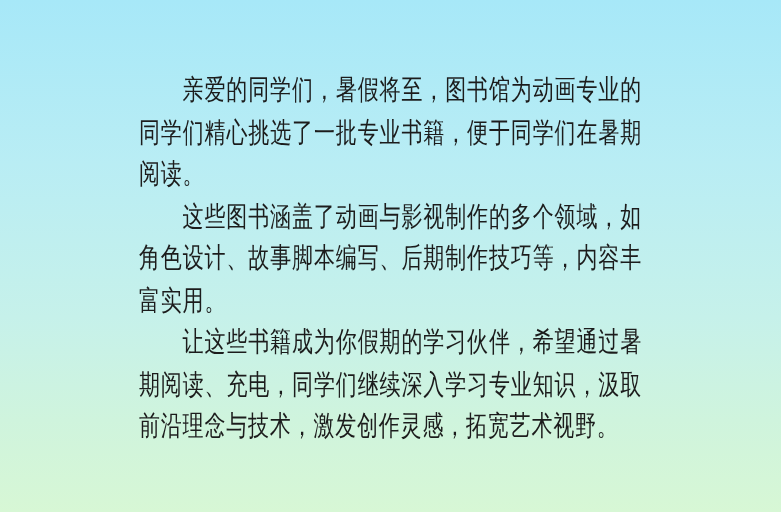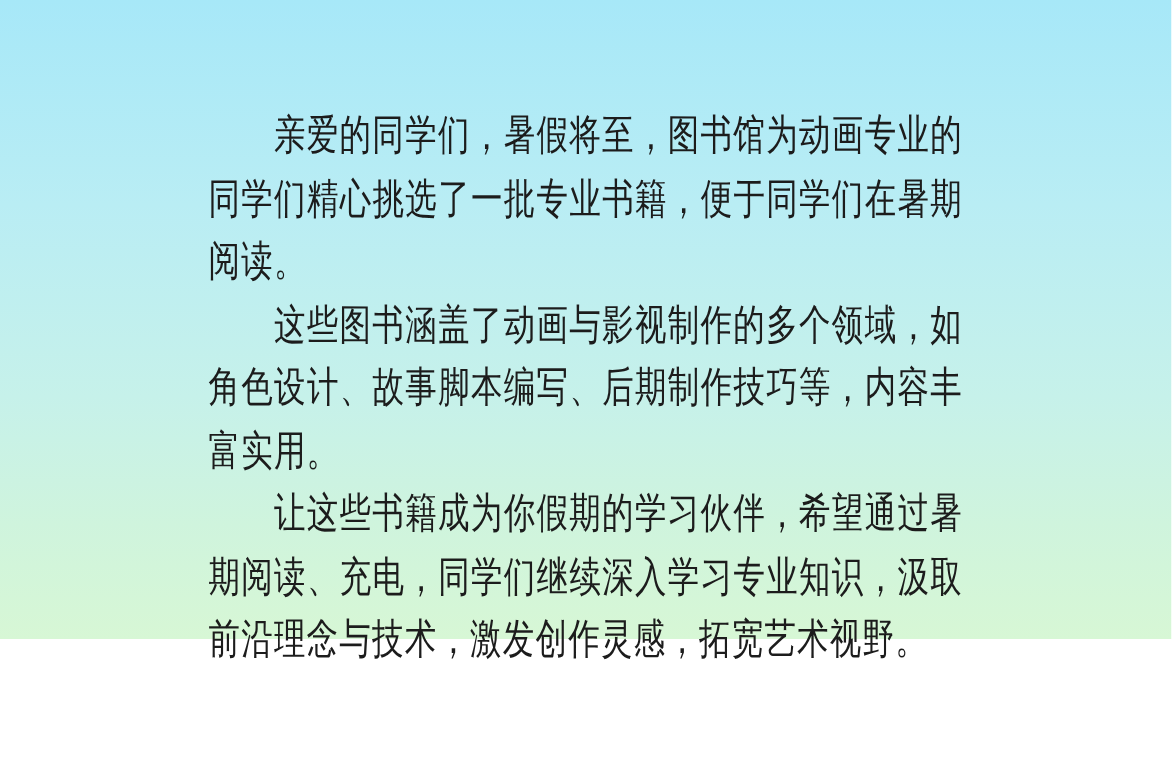--- a/index.html
+++ b/index.html
@@ -8,21 +8,21 @@
   }
   body {
     width: 781px;
     height: 512px;
     overflow: hidden;
     font-family: "Liberation Serif", "DejaVu Serif", serif;
   }
   .page-canvas {
     position: relative;
     width: 781px;
-    height: 426px;
+    height: 512px;
     background: linear-gradient(180deg,
       #a7e8f8 0%,
       #b9edf4 32%,
       #c6f1ea 62%,
       #cff4dd 82%,
       #d7f7d5 100%);
   }
   .text-block {
     position: absolute;
     left: 139px;

